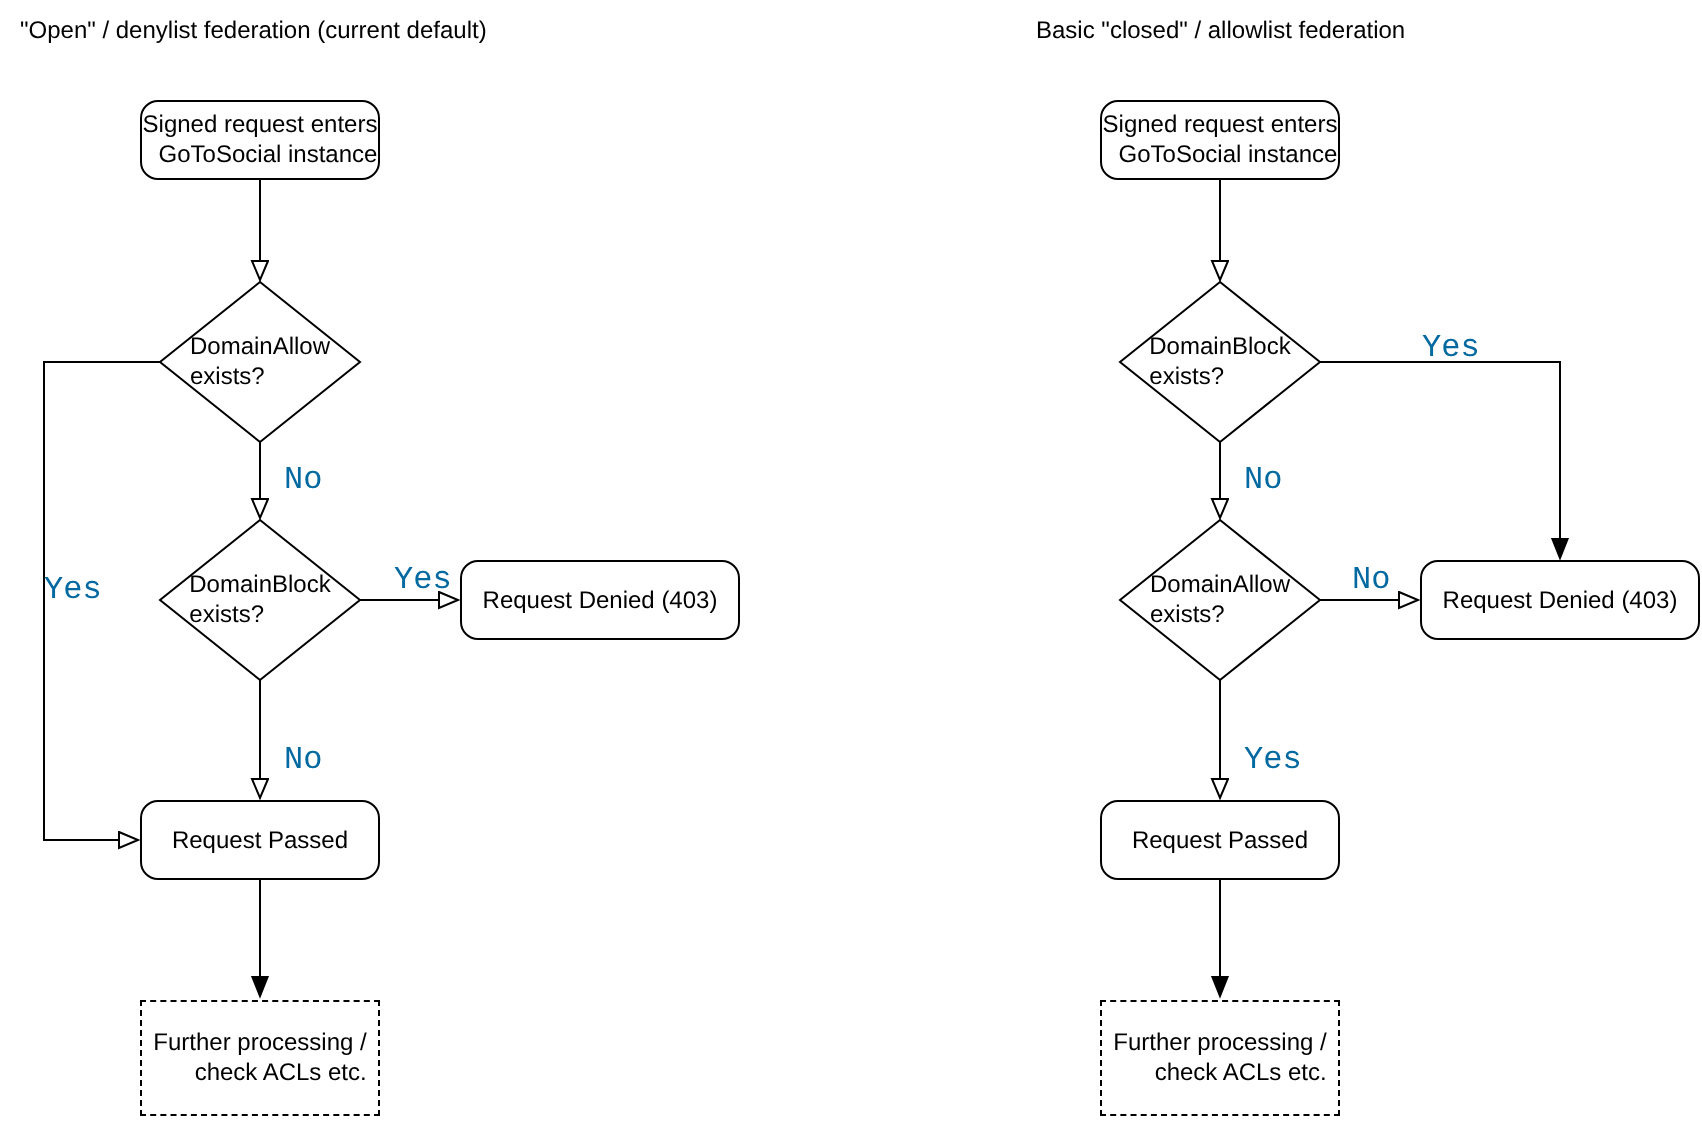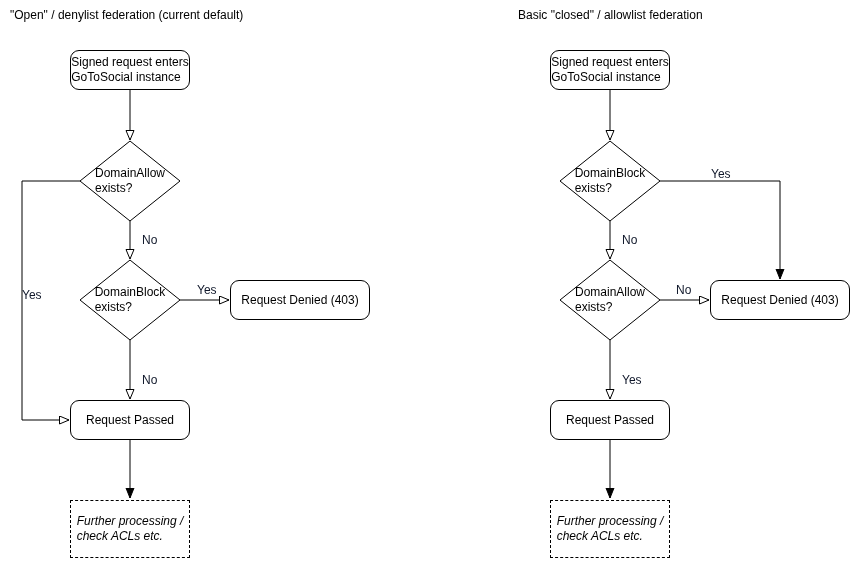--- a/index.html
+++ b/index.html
@@ -29,44 +29,45 @@
     color: #000000;
   }
   .node {
     position: absolute;
     box-sizing: border-box;
     background: #ffffff;
     border: 1px solid #000000;
     display: flex;
     align-items: center;
     justify-content: center;
-    text-align: left;
+    text-align: right;
     font-size: 12px;
     line-height: 15px;
     white-space: pre-line;
   }
   .node.rounded { border-radius: 9px; }
-  .node.dashed  { border: 1px dashed #000000; border-radius: 0; font-style: italic; }
+  .node.dashed  { border: 1px dashed #000000; border-radius: 0; }
   .diamond-label {
     position: absolute;
     display: flex;
     align-items: center;
     justify-content: center;
     text-align: left;
     font-size: 12px;
     line-height: 15px;
     white-space: pre-line;
     pointer-events: none;
   }
   .edge-label {
     position: absolute;
-    font-size: 12px;
+    font-size: 16px;
     line-height: 14px;
     white-space: nowrap;
-    color: #0f172a;
+    color: #0369a1;
+    font-family: Liberation Mono, monospace;
   }
   svg polyline, svg polygon { shape-rendering: geometricPrecision; }
 </style>
 </head>
 <body>
 
 <div class="canvas">
 
   <svg class="layer" width="851" height="561" viewBox="0 0 851 561">
     <defs>

